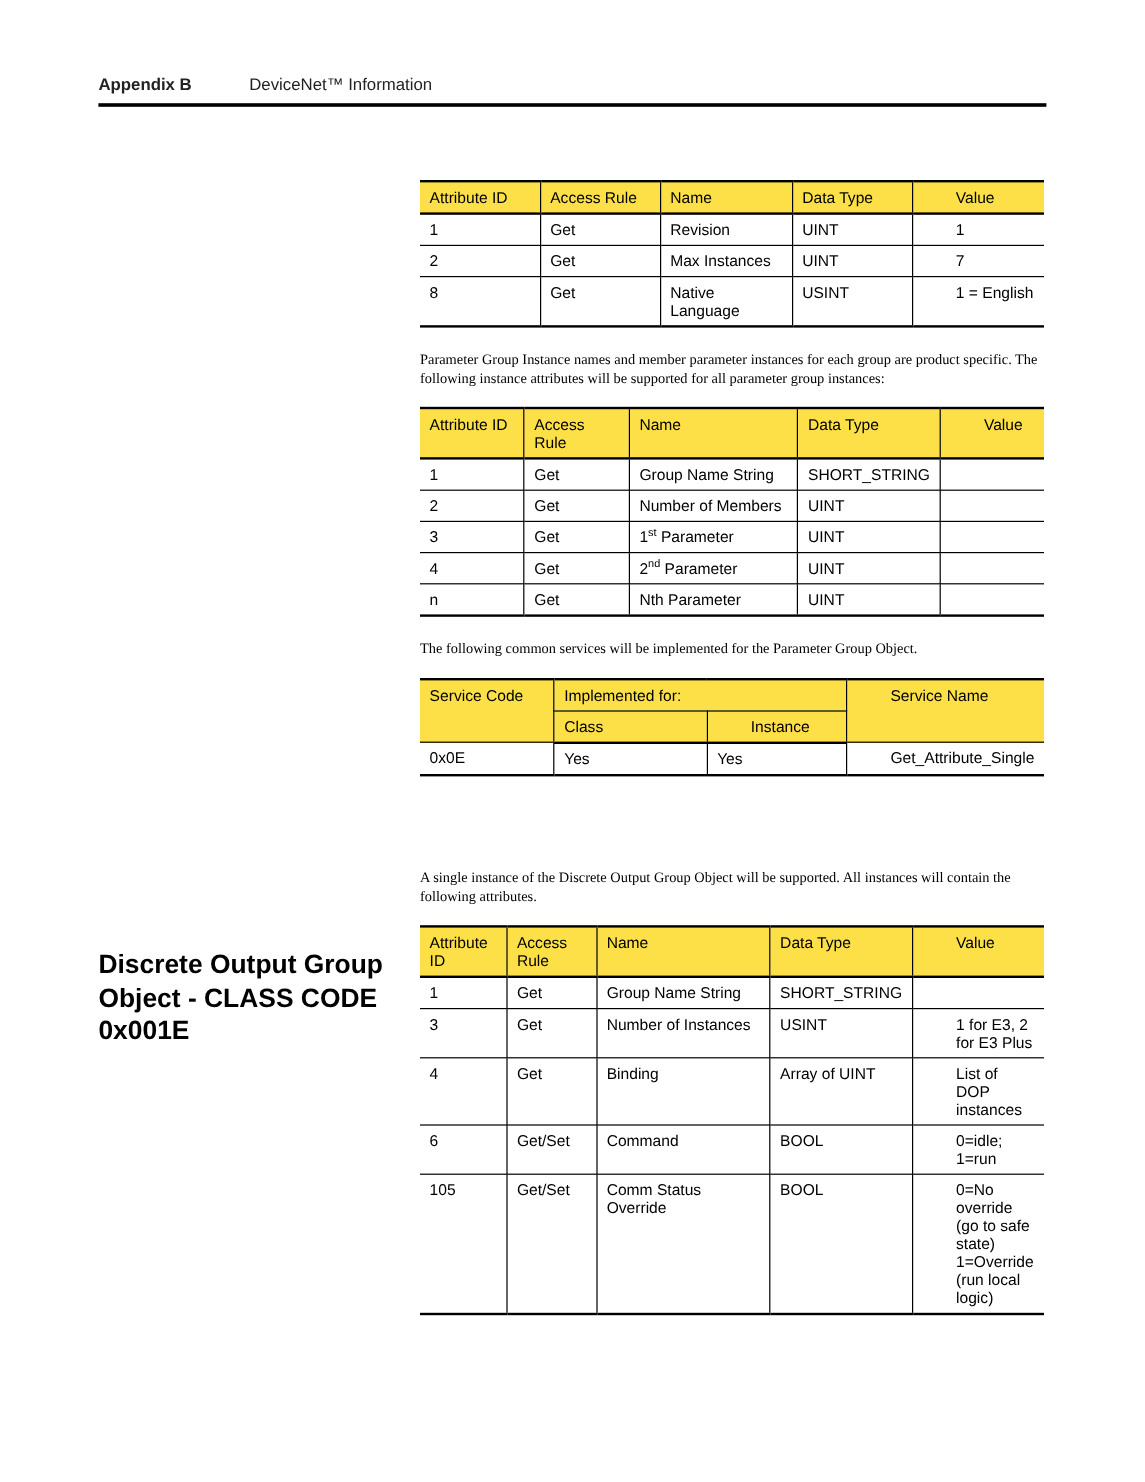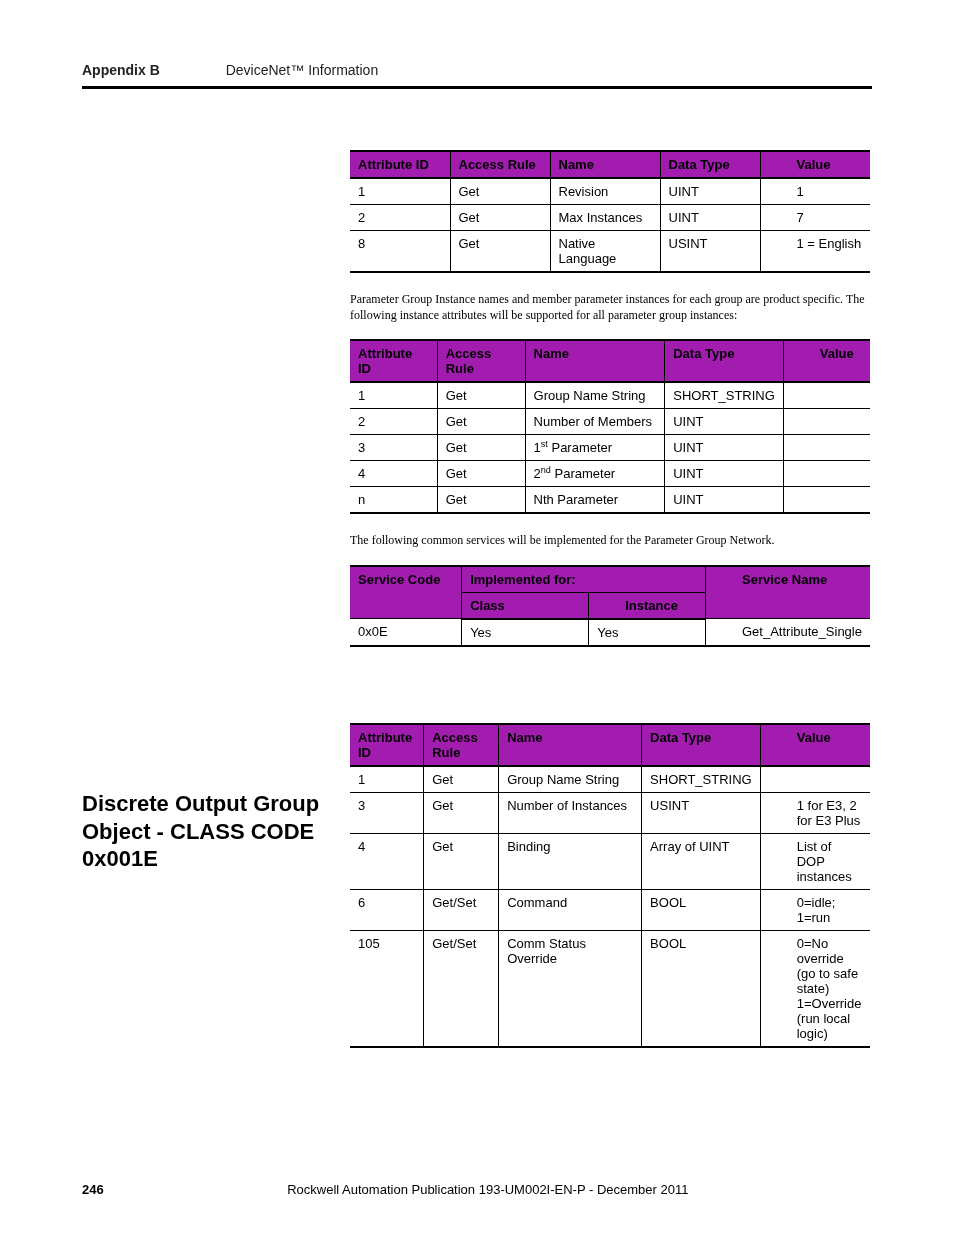--- a/index.html
+++ b/index.html
@@ -22,21 +22,21 @@
   
   .runhead {
     position: absolute;
     left: 82px;
     right: 82px;
     top: 62px;
     font-family: Arial, Helvetica, sans-serif;
     font-size: 14px;
     color: #222;
   }
-  .runhead .appx { font-weight: 700; margin-right: 18px; }
+  .runhead .appx { font-weight: 700; }
   .runhead .title { font-weight: 400; padding-left: 44px; }
   .runhead-rule {
     position: absolute;
     left: 82px;
     right: 82px;
     top: 86px;
     height: 0;
     border-top: 3px solid #000;
   }
 
@@ -68,22 +68,22 @@
     font-size: 13px;
     margin-bottom: 18px;
   }
   table.data th, table.data td {
     border: 1px solid #000;
     padding: 5px 8px;
     text-align: left;
     vertical-align: top;
   }
   table.data th {
-    font-weight: 700;
-    background: #a21caf;
+    font-weight: 400;
+    background: #fde047;
   }
   table.data thead tr:first-child th { border-top: 2px solid #000; }
   table.data tr:last-child td, table.data tr:last-child th { border-bottom: 2px solid #000; }
   table.data th:first-child, table.data td:first-child { border-left: none; }
   table.data th:last-child, table.data td:last-child { border-right: none; padding-left: 36px; }
 
   .body-text {
     font-family: Georgia, "Times New Roman", serif;
     font-size: 12px;
     line-height: 1.35;
@@ -245,21 +245,21 @@
           <tr>
             <td>n</td>
             <td>Get</td>
             <td>Nth Parameter</td>
             <td>UINT</td>
             <td></td>
           </tr>
         </tbody>
     </table>
 
-    <p class="body-text">The following common services will be implemented for the Parameter Group Network.</p>
+    <p class="body-text">The following common services will be implemented for the Parameter Group Object.</p>
 
     <table class="data t4">
       <colgroup>
           <col class="c1">
           <col class="c2">
           <col class="c3">
           <col class="c4">
         </colgroup>
       <thead>
         <tr>
@@ -277,20 +277,21 @@
             <td>0x0E</td>
             <td>Yes</td>
             <td>Yes</td>
             <td>Get_Attribute_Single</td>
           </tr>
         </tbody>
     </table>
 
     <div style="height:58px;"></div>
 
+    <p class="body-text" style="margin-top:0;">A single instance of the Discrete Output Group Object will be supported.  All instances will contain the following attributes.</p>
 
     <table class="data t5c">
       <colgroup>
           <col class="c1">
           <col class="c2">
           <col class="c3">
           <col class="c4">
           <col class="c5">
         </colgroup>
       <thead>
@@ -340,18 +341,14 @@
           </tr>
         </tbody>
     </table>
 
   </div>
 
   <div class="left-col">
     <div class="section-heading">Discrete Output Group Object  -  CLASS CODE 0x001E</div>
   </div>
 
-  <div class="footer">
-    <span class="pg">246</span>
-    <div class="pub">Rockwell Automation Publication 193-UM002I-EN-P - December 2011</div>
-  </div>
 
 </div>
 
 </body></html>

